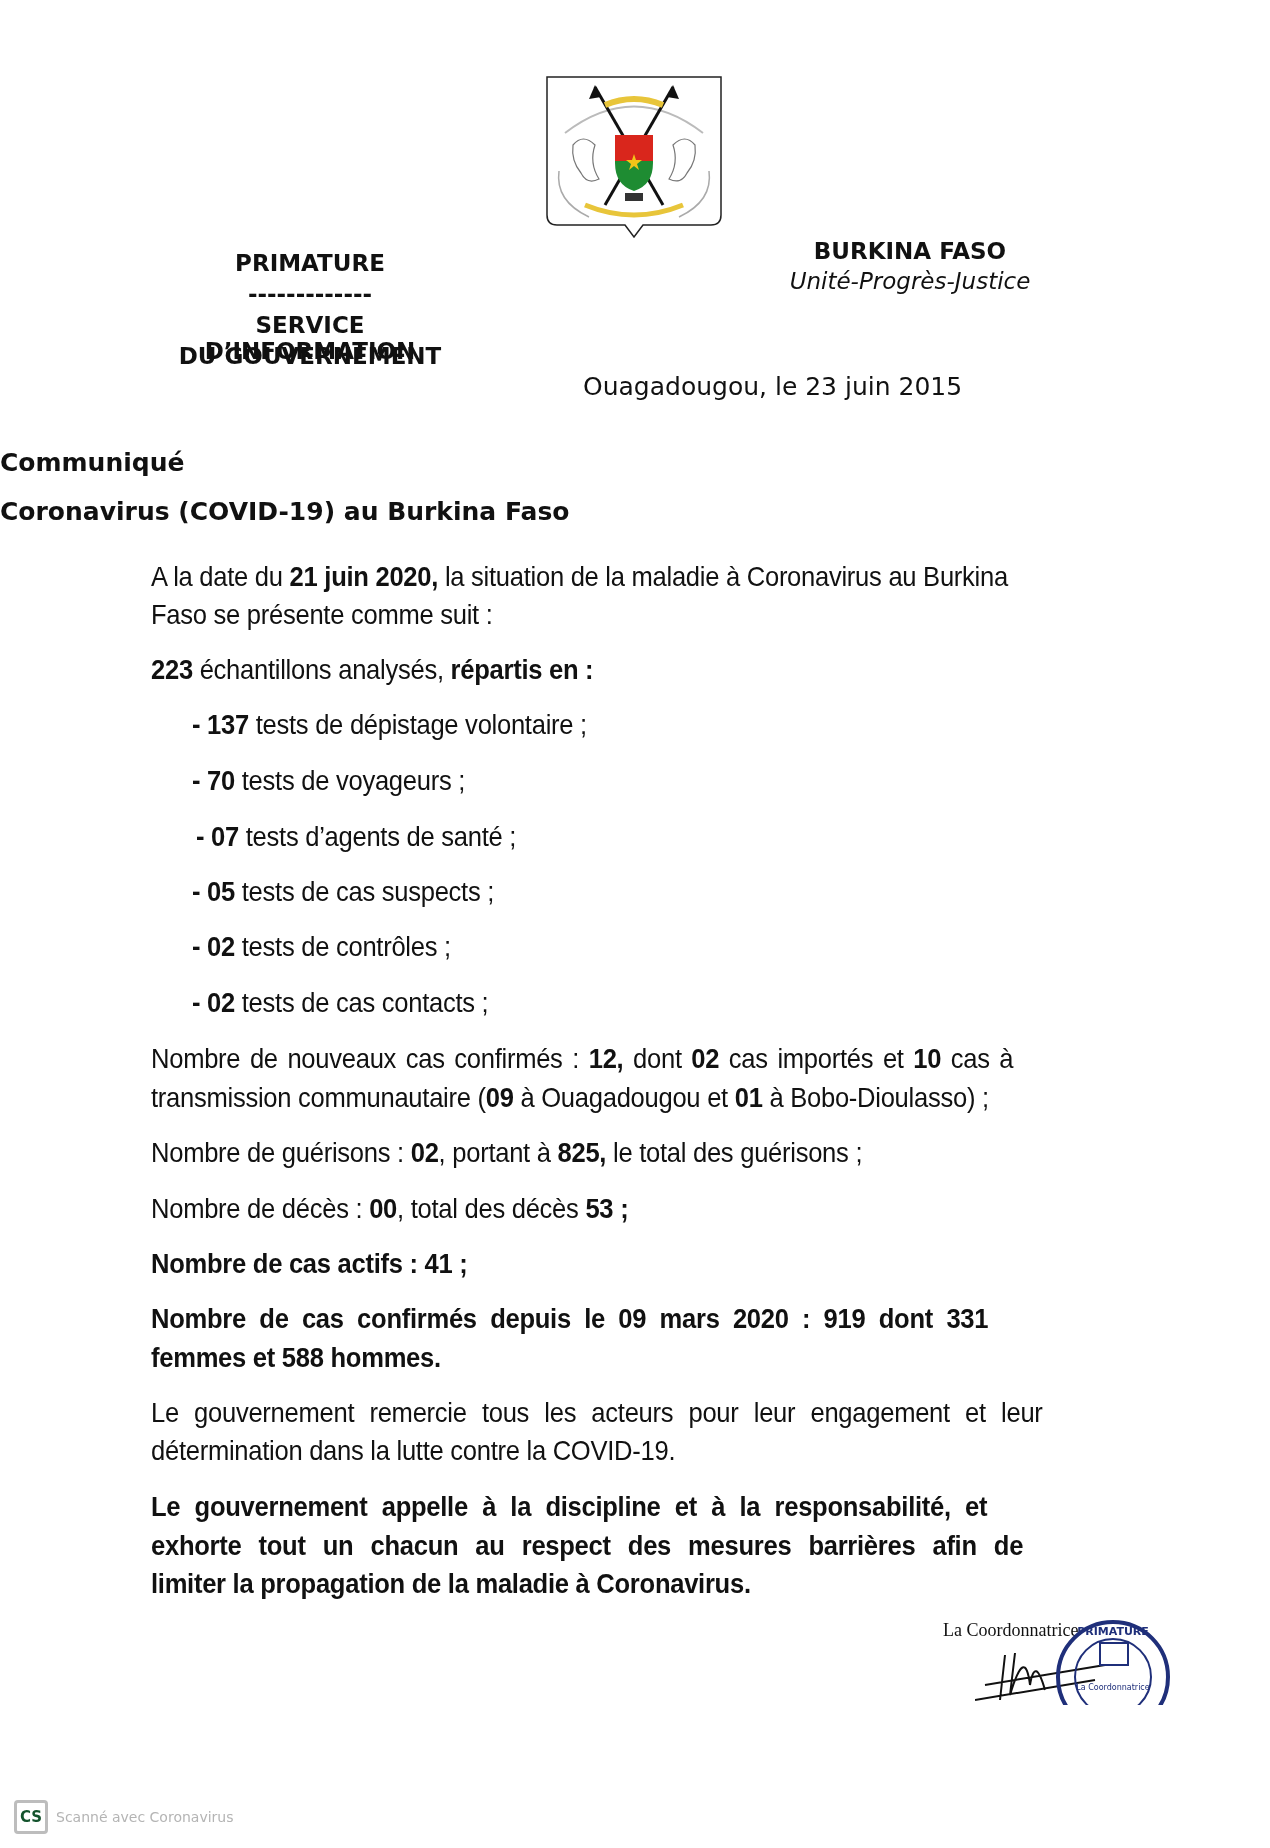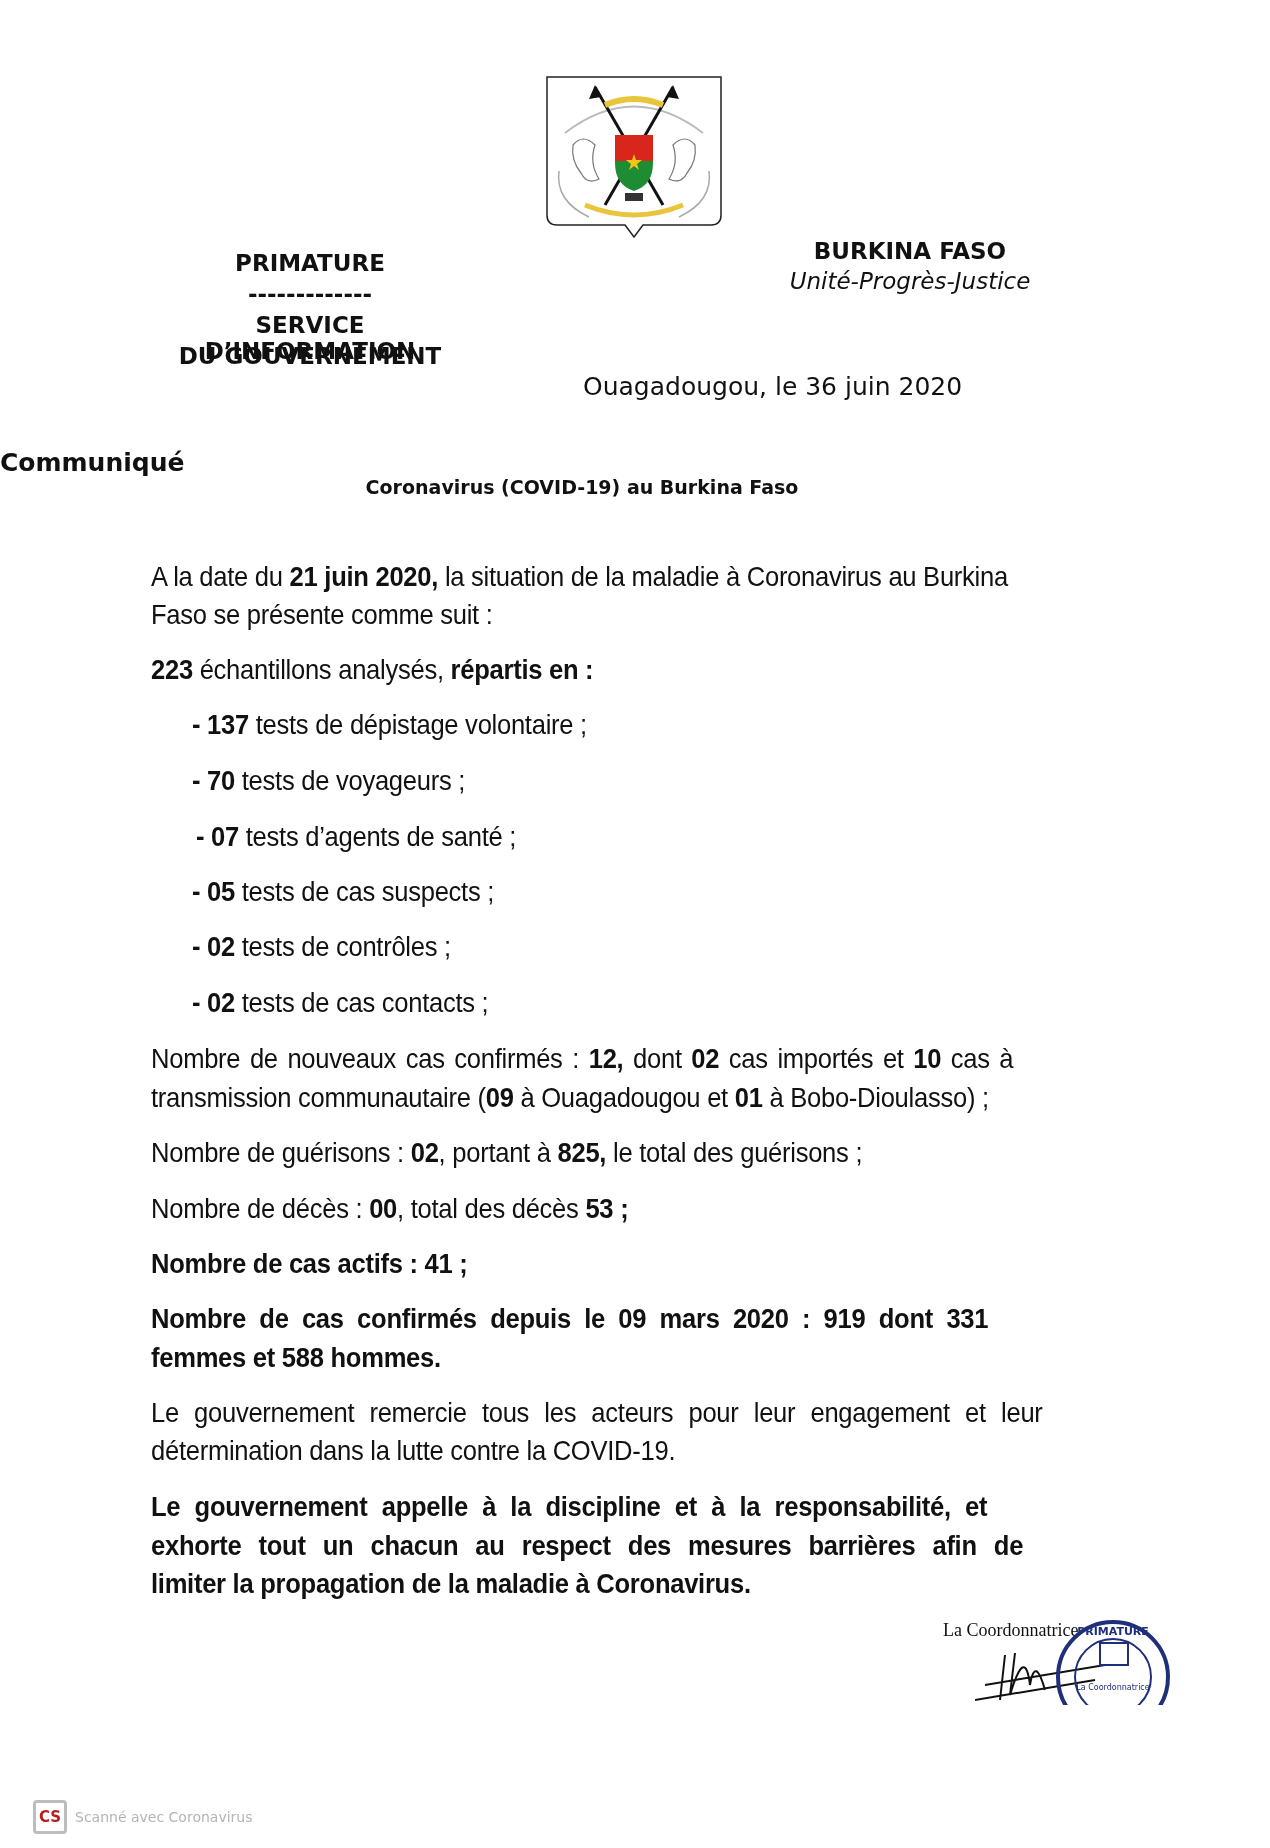--- a/index.html
+++ b/index.html
@@ -8,21 +8,21 @@
   .abs { position:absolute; }
   .b { font-weight:bold; }
   #emblem { left:545px; top:75px; width:178px; height:165px; }
   .hdr { font-family:"DejaVu Sans",sans-serif; font-weight:bold; font-size:23px; text-align:center; }
   .line { position:absolute; left:151px; width:965px; font-family:"Liberation Sans",sans-serif;
           font-size:27.5px; line-height:38px; white-space:nowrap; letter-spacing:-0.3px; transform:scaleX(0.93); transform-origin:left top; }
   .bullet { left:192px; }
   #camscanner { left:14px; top:1800px; height:34px; display:flex; align-items:center; gap:8px; color:#b4b4b4;
                 font-family:"DejaVu Sans",sans-serif; font-size:14px; }
   .cs-box { width:34px; height:34px; border:3px solid #bdbdbd; border-radius:4px; box-sizing:border-box;
-            color:#b91c1c; font-weight:bold; font-size:15px; display:flex; align-items:center; justify-content:center;margin-left:19px; }
+            color:#14532d; font-weight:bold; font-size:15px; display:flex; align-items:center; justify-content:center; }
 </style>
 </head>
 <body>
 
 <div id="emblem" class="abs">
   <svg width="178" height="165" viewBox="0 0 178 165">
     <path d="M2,2 H176 V140 Q176,150 166,150 H98 L89,162 L80,150 H12 Q2,150 2,140 Z" fill="#fff" stroke="#222" stroke-width="1.5"></path>
     <path d="M20,58 Q89,5 158,58" fill="none" stroke="#bbb" stroke-width="2"></path>
     <line x1="50" y1="12" x2="118" y2="130" stroke="#111" stroke-width="3"></line>
     <line x1="128" y1="12" x2="60" y2="130" stroke="#111" stroke-width="3"></line>
@@ -46,24 +46,24 @@
   <div style="height:32px; line-height:28px;">-------------</div>
   <div style="height:31px;">SERVICE D’INFORMATION</div>
   <div>DU GOUVERNEMENT</div>
 </div>
 
 <div class="abs hdr" style="left:760px; top:238px; width:300px;">
   <div style="height:30px;">BURKINA FASO</div>
   <div style="font-weight:normal; font-style:italic; font-family:'DejaVu Sans',sans-serif;">Unité-Progrès-Justice</div>
 </div>
 
-<div class="abs" style="left:583px; top:372px; font-family:'DejaVu Sans',sans-serif; font-size:25px;">Ouagadougou, le 36 juin 2020</div>
+<div class="abs" style="left:583px; top:372px; font-family:'DejaVu Sans',sans-serif; font-size:25px;">Ouagadougou, le 23 juin 2015</div>
 
 <div class="abs" style="left:0; width:1200px; top:448px; text-align:left; font-family:'DejaVu Sans',sans-serif; font-weight:bold; font-size:25px;">Communiqué</div>
-<div class="abs" style="left:0; width:1164px; top:476px; text-align:center; font-family:'DejaVu Sans',sans-serif; font-weight:bold; font-size:19px;">Coronavirus (COVID-19) au Burkina Faso</div>
+<div class="abs" style="left:0; width:1164px; top:497px; font-family:'DejaVu Sans',sans-serif; font-weight:bold; font-size:25px;">Coronavirus (COVID-19) au Burkina Faso</div>
 
 <div class="line" style="top:558px;">
   <span>A la date du </span><span class="b">21 juin 2020,</span><span> la situation de la maladie à Coronavirus au Burkina</span>
 </div>
 <div class="line" style="top:596px;">Faso se présente comme suit :</div>
 
 <div class="line" style="top:651px;">
   <span class="b">223</span><span> échantillons analysés, </span><span class="b">répartis en :</span>
 </div>
 

